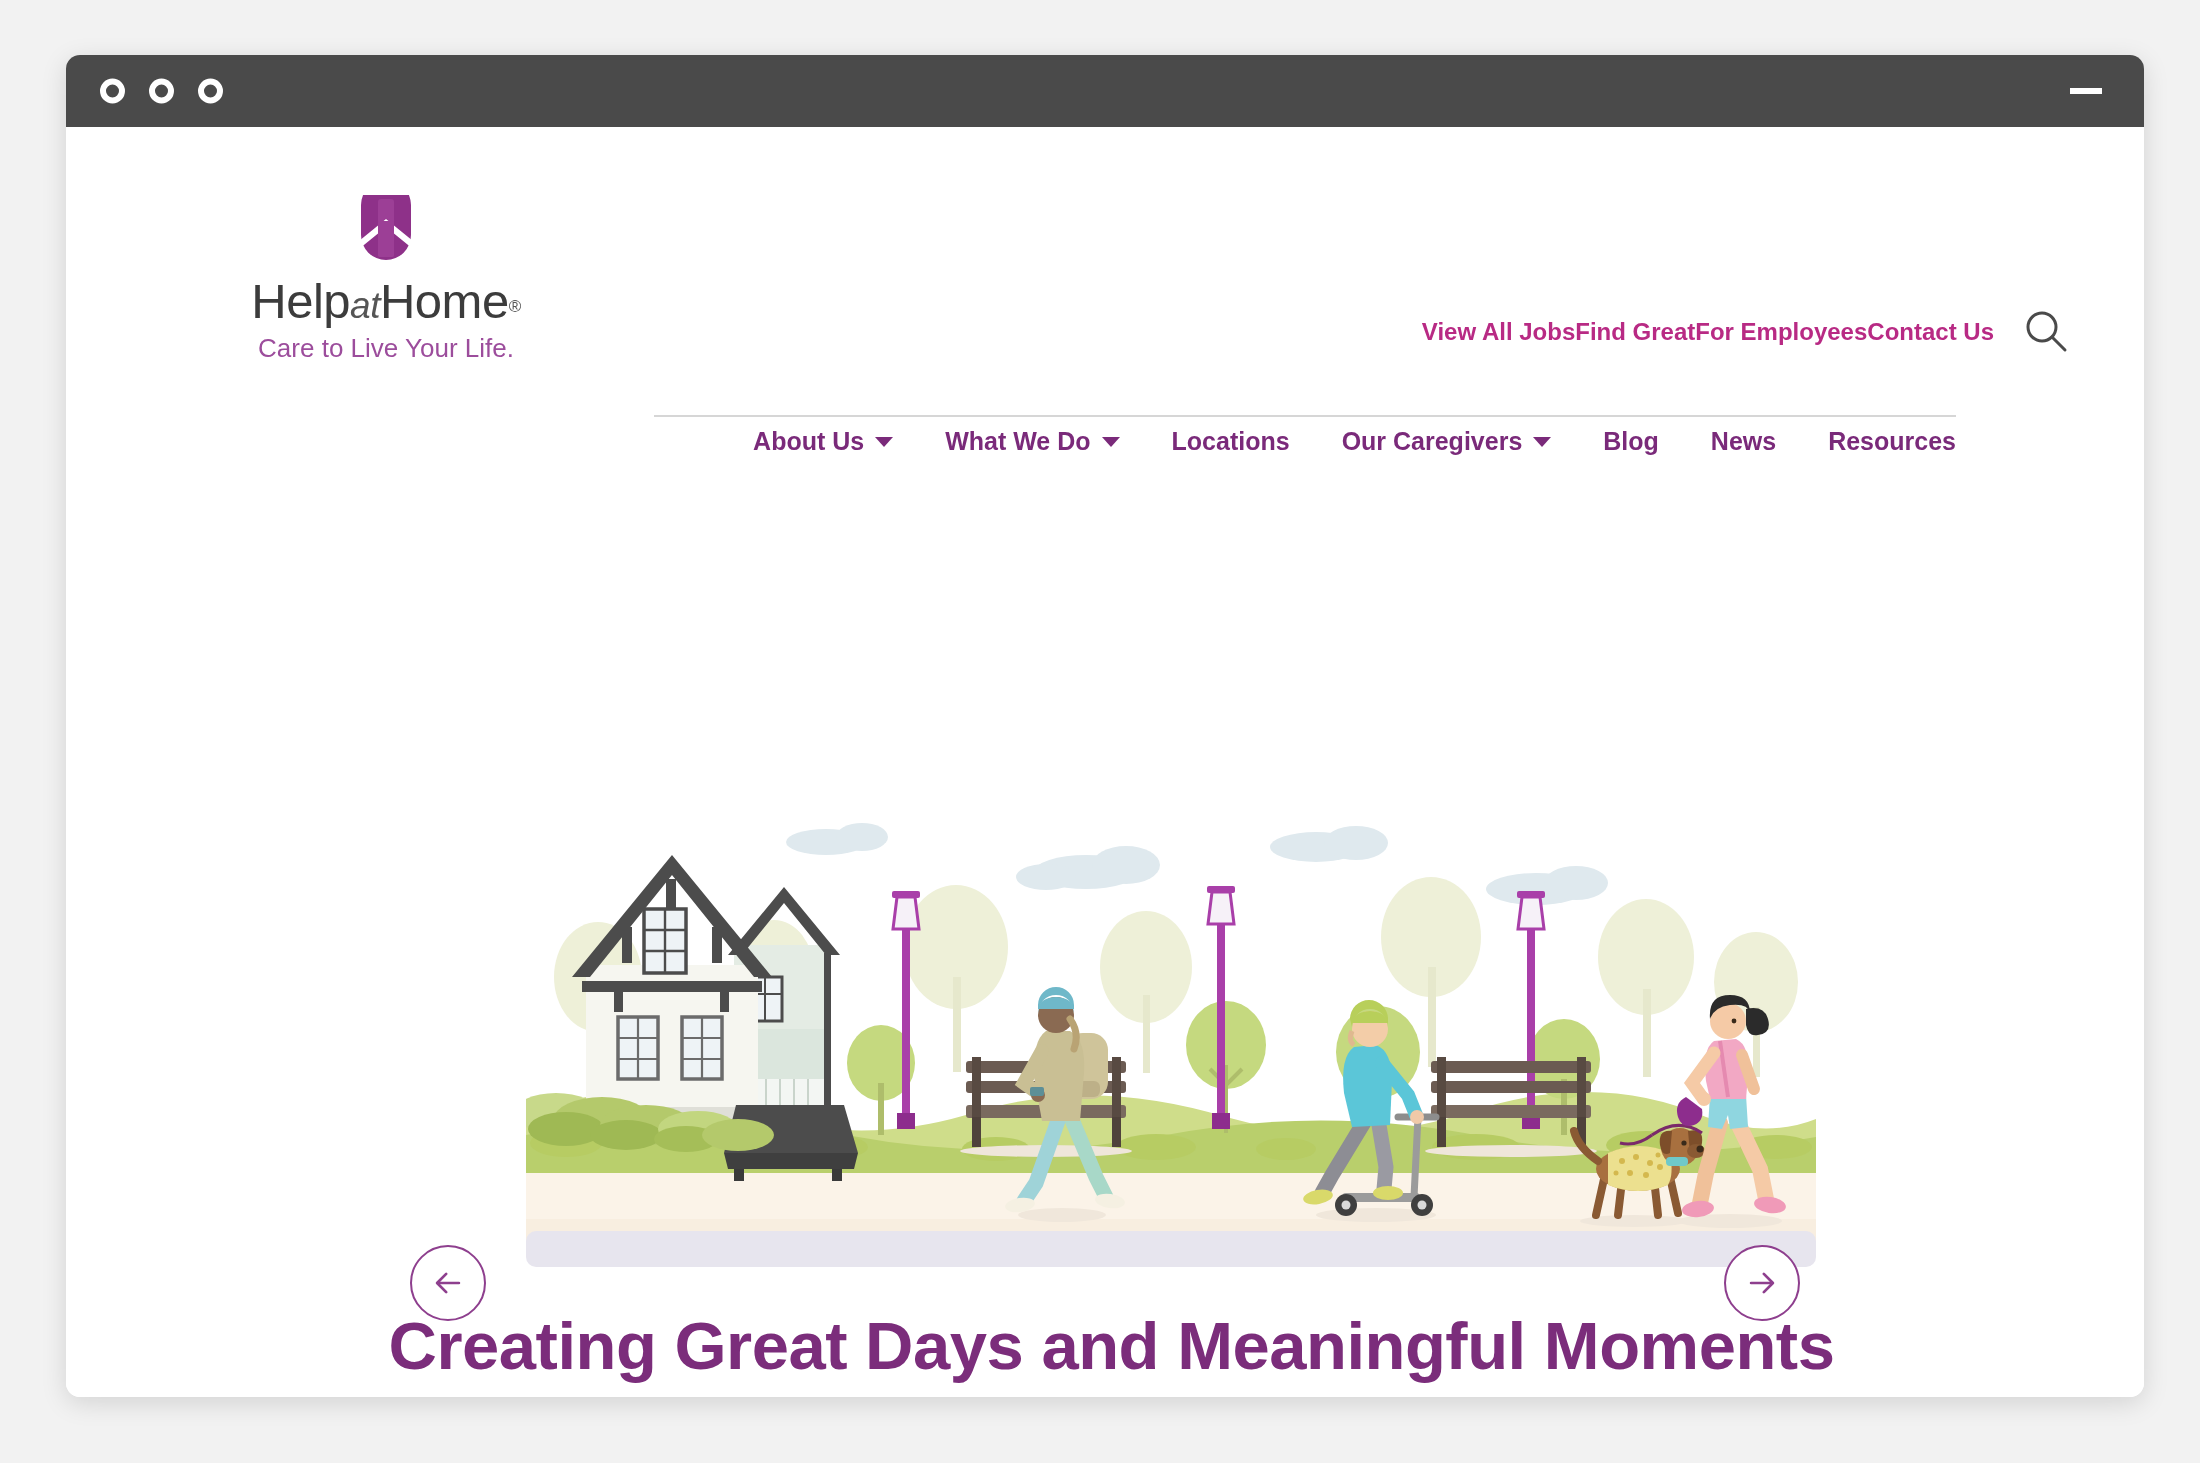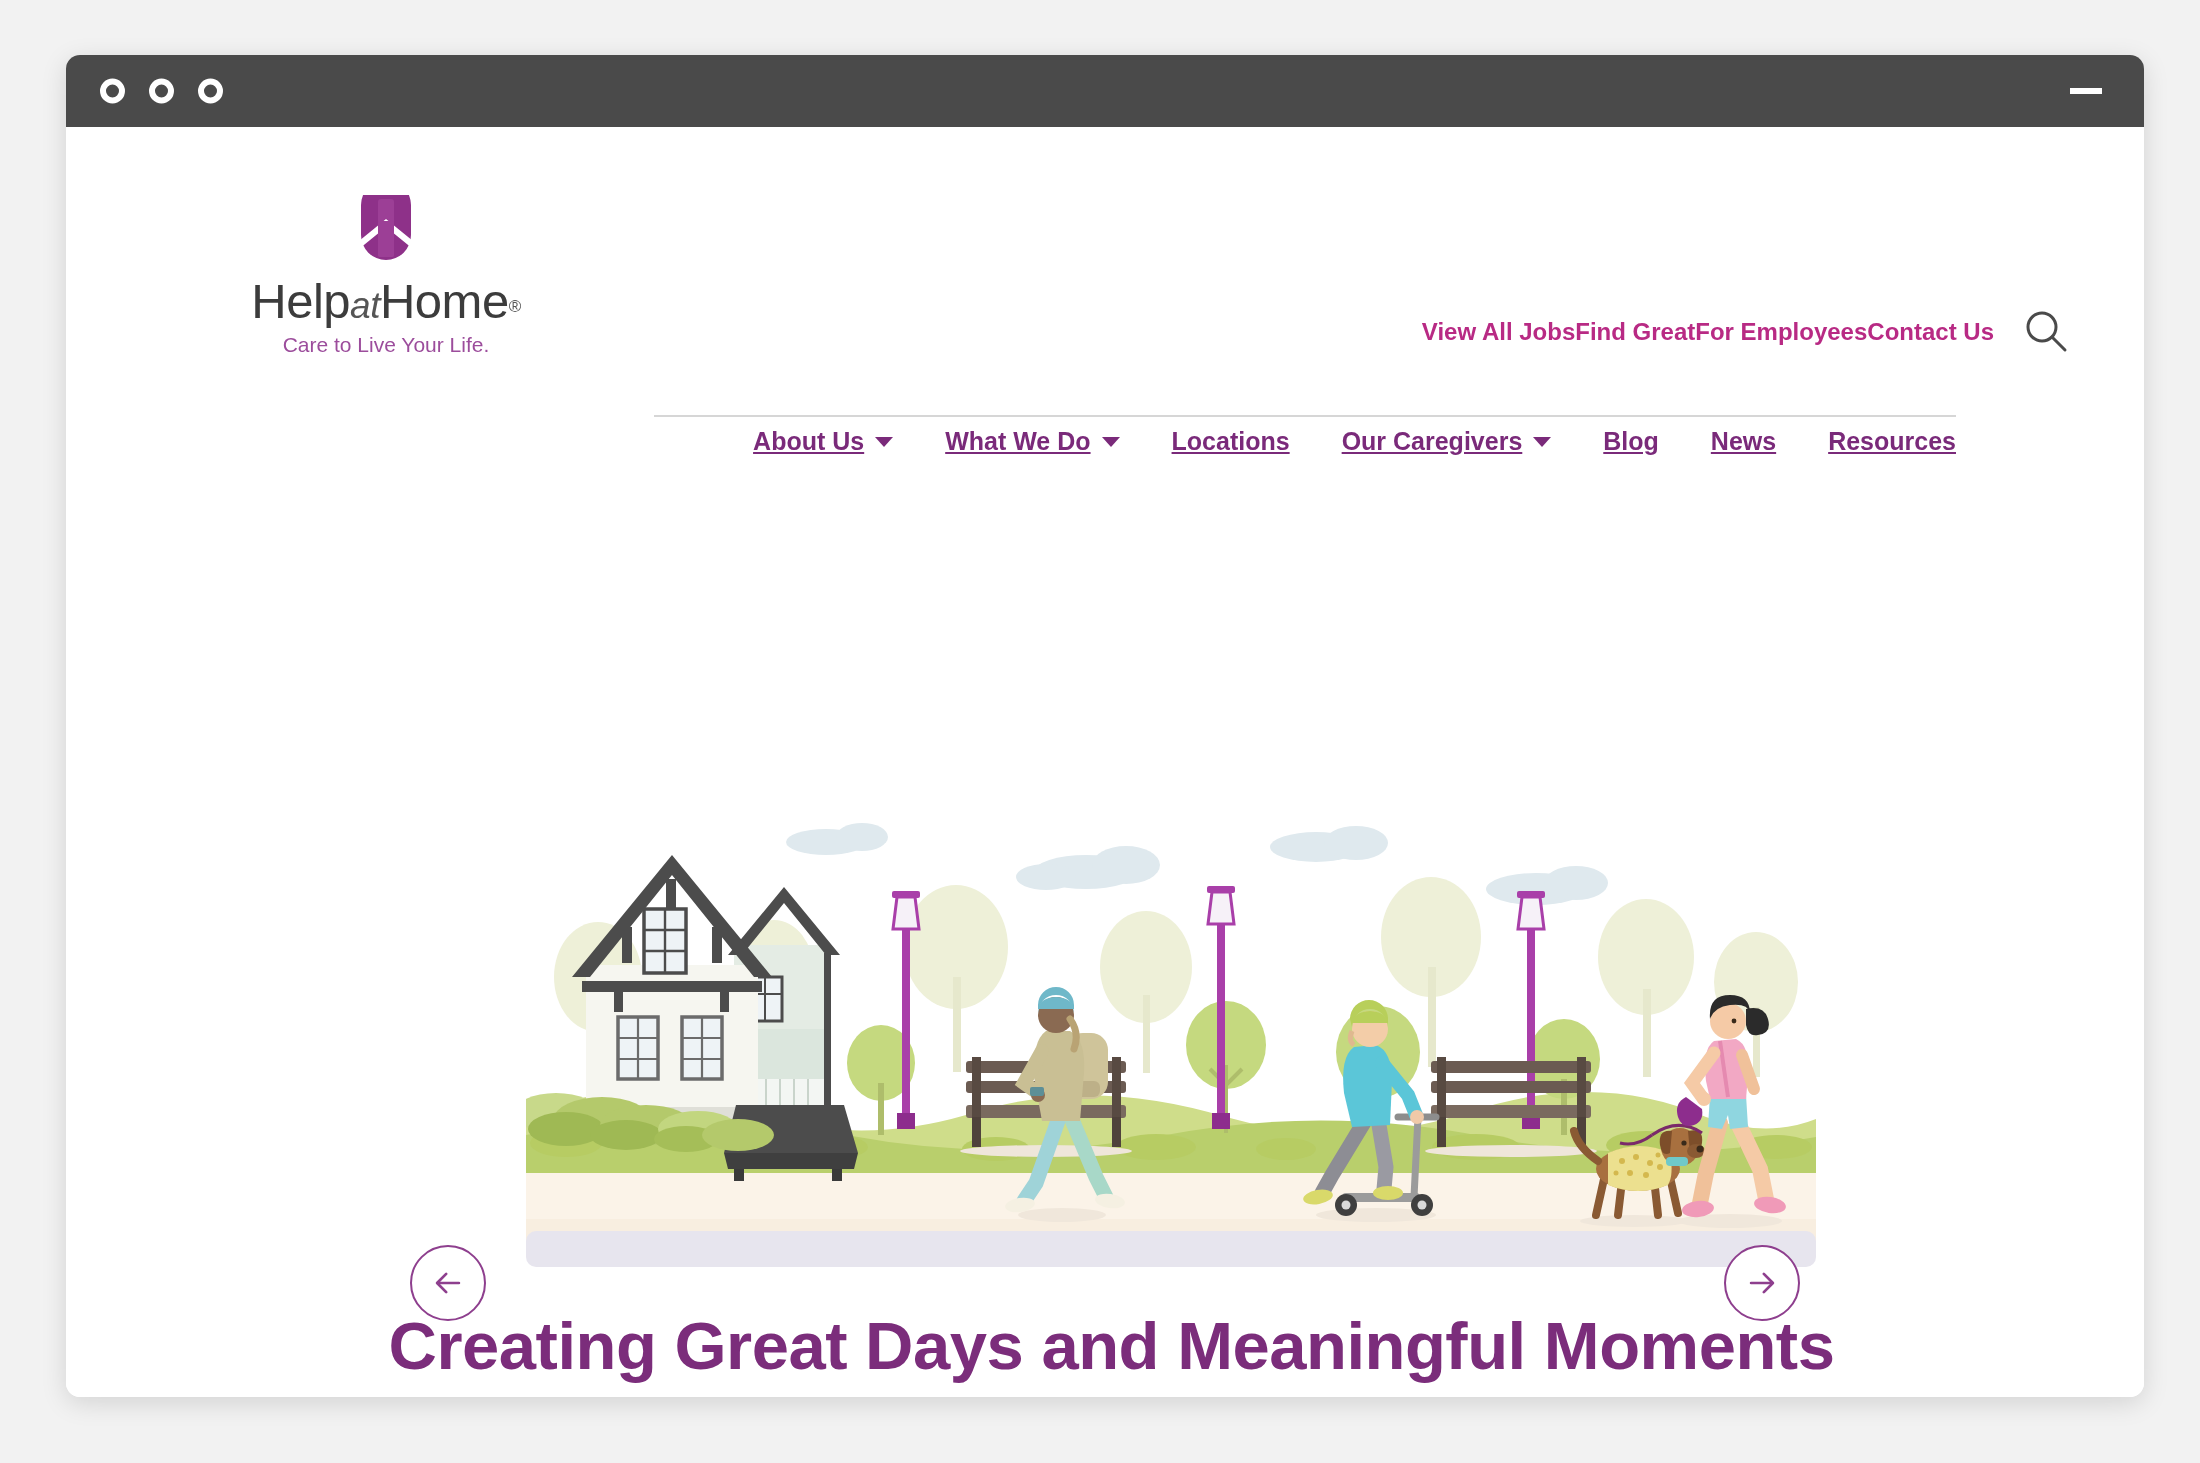--- a/index.html
+++ b/index.html
@@ -43,21 +43,21 @@
   }
   .logo-mark { width: 62px; height: 78px; margin: 0 auto 4px; }
   .logo-word {
     font-family: "Liberation Sans", sans-serif;
     font-size: 49px; color: #3c3c3c; letter-spacing: -.5px;
     line-height: 1; white-space: nowrap;
   }
   .logo-word .at { font-style: italic; font-size: 37px; color: #555; }
   .logo-word .reg { font-size: 17px; vertical-align: 6px; color: #555; }
   .logo-tag {
-    font-size: 21px; color: #9c4d9c; margin-top: 7px; white-space: nowrap;
+    font-size: 26px; color: #9c4d9c; margin-top: 7px; white-space: nowrap;
   }
 
   .cta-pill {
     position: absolute; left: 598px; top: 198px;
     transform: translateY(-50%);
     background: #c2239a;
     color: #fff; border: none; border-radius: 40px;
     padding: 0 34px; height: 62px; line-height: 62px;
     font-size: 26px; font-weight: bold; cursor: pointer;
     font-family: "Liberation Sans", sans-serif;
@@ -91,21 +91,21 @@
     position: absolute; left: 598px; right: 188px; top: 300px;
     display: flex; align-items: center; justify-content: flex-end; gap: 0;
   }
   .nav-item {
     display: flex; align-items: center; gap: 11px;
     margin-left: 52px; cursor: pointer;
   }
   .nav-item:first-child { margin-left: 0; }
   .nav-item .lbl {
     color: #7a2a7a; font-size: 25px; font-weight: bold;
-    white-space: nowrap; font-family: "Liberation Sans", sans-serif; text-decoration: underline;
+    white-space: nowrap; font-family: "Liberation Sans", sans-serif;
   }
   .caret {
     width: 0; height: 0;
     border-left: 9px solid transparent;
     border-right: 9px solid transparent;
     border-top: 10px solid #7a2a7a;
   }
 
   
   .hero { position: relative; height: 100%; }

